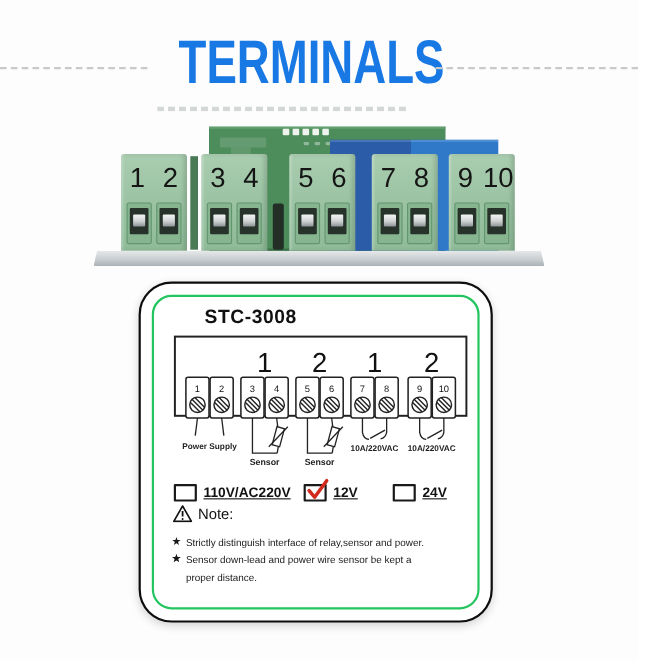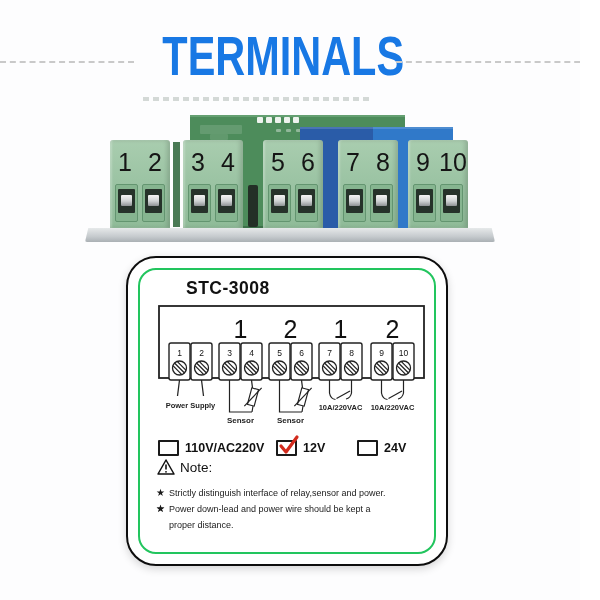--- a/index.html
+++ b/index.html
@@ -47,21 +47,21 @@
   .card-in{position:absolute;left:10px;top:10px;right:10px;bottom:10px;
            border:2px solid #22c55e;border-radius:18px;}
   .model{position:absolute;left:46px;top:8px;font-size:17.5px;font-weight:700;letter-spacing:.5px;}
   .wiring{position:absolute;left:0;top:30px;width:294px;height:130px;}
   .wiring text{font-family:"Liberation Sans",sans-serif;}
   .biglbl{font-family:"Liberation Serif",serif;font-size:25px;fill:#111;}
   .celllbl{font-size:8.5px;fill:#111;}
   .wirelbl{font-size:7.5px;font-weight:700;fill:#222;}
 
   .vrow{position:absolute;left:0;top:170px;width:100%;height:16px;}
-  .vopt{position:absolute;display:flex;align-items:center;}
+  .vopt{position:absolute;display:flex;align-items:center;text-decoration:underline;}
   .chk{position:relative;display:inline-block;width:17px;height:12px;border:2px solid #1a1a1a;
        border-radius:1px;box-sizing:content-box;background:#fff;}
   .chk svg{position:absolute;left:0px;top:-7px;width:22px;height:20px;overflow:visible;}
   .vlabel{margin-left:6px;font-size:12.5px;font-weight:700;}
 
   .noterow{position:absolute;left:17px;top:189px;display:flex;align-items:center;}
   .noterow svg{width:18px;height:16px;margin-right:5px;}
   .notetitle{font-size:13.5px;}
 
   .notes{position:absolute;left:16px;top:215px;right:13px;}
@@ -316,18 +316,18 @@
           <polygon points="9,1 17,15 1,15" fill="none" stroke="#111" stroke-width="1.5" stroke-linejoin="round"></polygon>
           <line x1="9" y1="5.5" x2="9" y2="10.5" stroke="#111" stroke-width="1.6"></line>
           <circle cx="9" cy="12.8" r="0.9" fill="#111"></circle>
         </svg>
         <span class="notetitle">Note:</span>
       </div>
 
       <div class="notes">
         <div class="bullet"><span class="star">★</span><span>Strictly distinguish interface of relay,sensor and power.</span></div>
         <div class="bullet"><span class="star">★</span></div>
-        <div class="bullet"><span class="star">★</span><span>Power down-lead and power wire should be kept a</span></div>
+        <div class="bullet"><span class="star">★</span><span>Sensor down-lead and power wire sensor be kept a</span></div>
         <div class="bullet"><span>proper distance.</span></div>
       </div>
     </div>
   </div>
 </div>
 
 </body></html>

